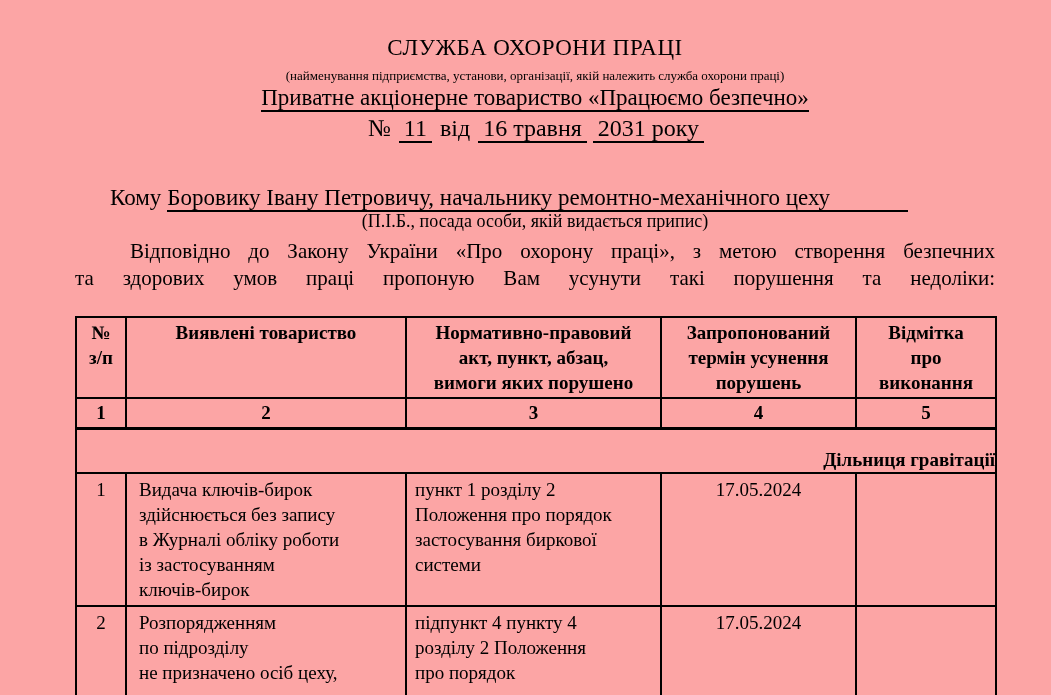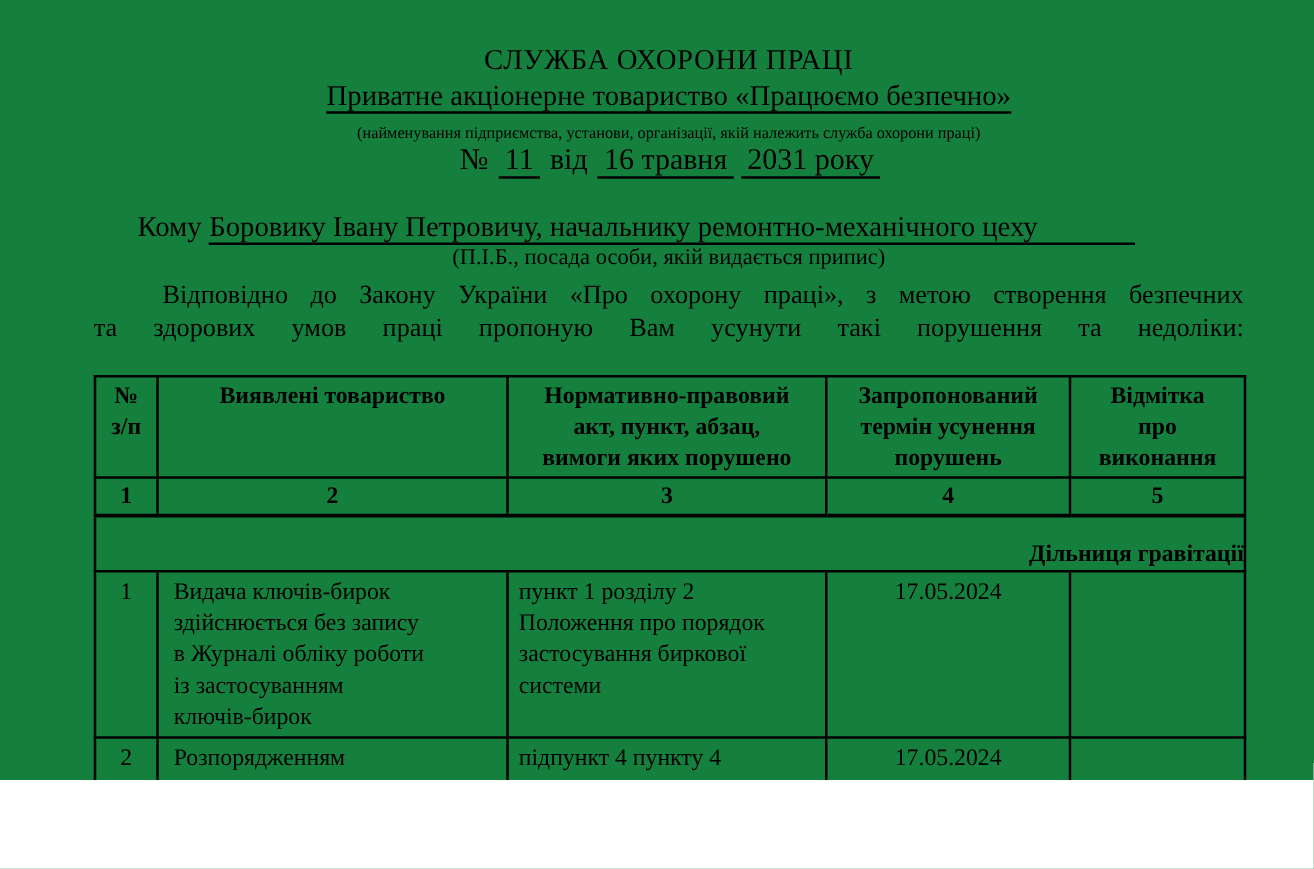--- a/index.html
+++ b/index.html
@@ -5,38 +5,38 @@
   * { margin:0; padding:0; box-sizing:border-box; }
   html,body { background:#ffffff; }
   body {
     font-family:"Liberation Serif","DejaVu Serif",serif;
     color:#000;
     width:1051px;
   }
   .page {
     position:relative;
     width:1051px;
-    height:624px;
+    height:695px;
     overflow:hidden;
-    background:#15803d;
+    background:#fca5a5;
     padding:34px 56px 0 75px;
   }
   .center { text-align:center; }
 
   .service-title { font-size:23px; line-height:28px; letter-spacing:0.5px; }
   .company-line  { font-size:23px; line-height:30px; }
   .company-line .u { border-bottom:2px solid #000; }
   .small-note    { font-size:13px; line-height:15px; margin-top:6px; }
 
   .doc-title { font-size:30px; line-height:36px; font-weight:bold; letter-spacing:1px; margin-top:33px; }
   .num-line  { font-size:24px; line-height:30px; }
   .num-line .u  { border-bottom:2px solid #000; padding:0 5px; }
   .num-line .sp { padding:0 2px; }
 
-  .addressee { margin-top:24px; font-size:23px; line-height:30px; padding-left:35px; white-space:nowrap; }
+  .addressee { margin-top:40px; font-size:23px; line-height:30px; padding-left:35px; white-space:nowrap; }
   .addressee .label { padding-right:6px; }
   .addressee .name  { border-bottom:2px solid #000; padding-right:78px; }
   .addressee-note { font-size:18px; line-height:15px; margin-top:1px; }
 
   .intro {
     margin-top:9px;
     font-size:21px;
     line-height:27px;
     text-align:justify;
     text-align-last:justify;
@@ -86,25 +86,25 @@
   tr.data-row-1 td { height:126px; }
   tr.data-row-2 td { height:130px; }
 </style>
 </head>
 <body>
 
 <div class="page">
 
   <div class="center service-title">СЛУЖБА ОХОРОНИ ПРАЦІ</div>
 
+  <div class="center small-note">(найменування підприємства, установи, організації, якій належить служба охорони праці)</div>
+
   <div class="center company-line">
     <span class="u">Приватне акціонерне товариство «Працюємо безпечно»</span>
   </div>
-
-  <div class="center small-note">(найменування підприємства, установи, організації, якій належить служба охорони праці)</div>
 
 
   <div class="center num-line">
     <span class="sp">№</span>
     <span class="u">11</span>
     <span class="sp">від</span>
     <span class="u">16 травня</span>
     <span class="u">2031 року</span>
   </div>
 

